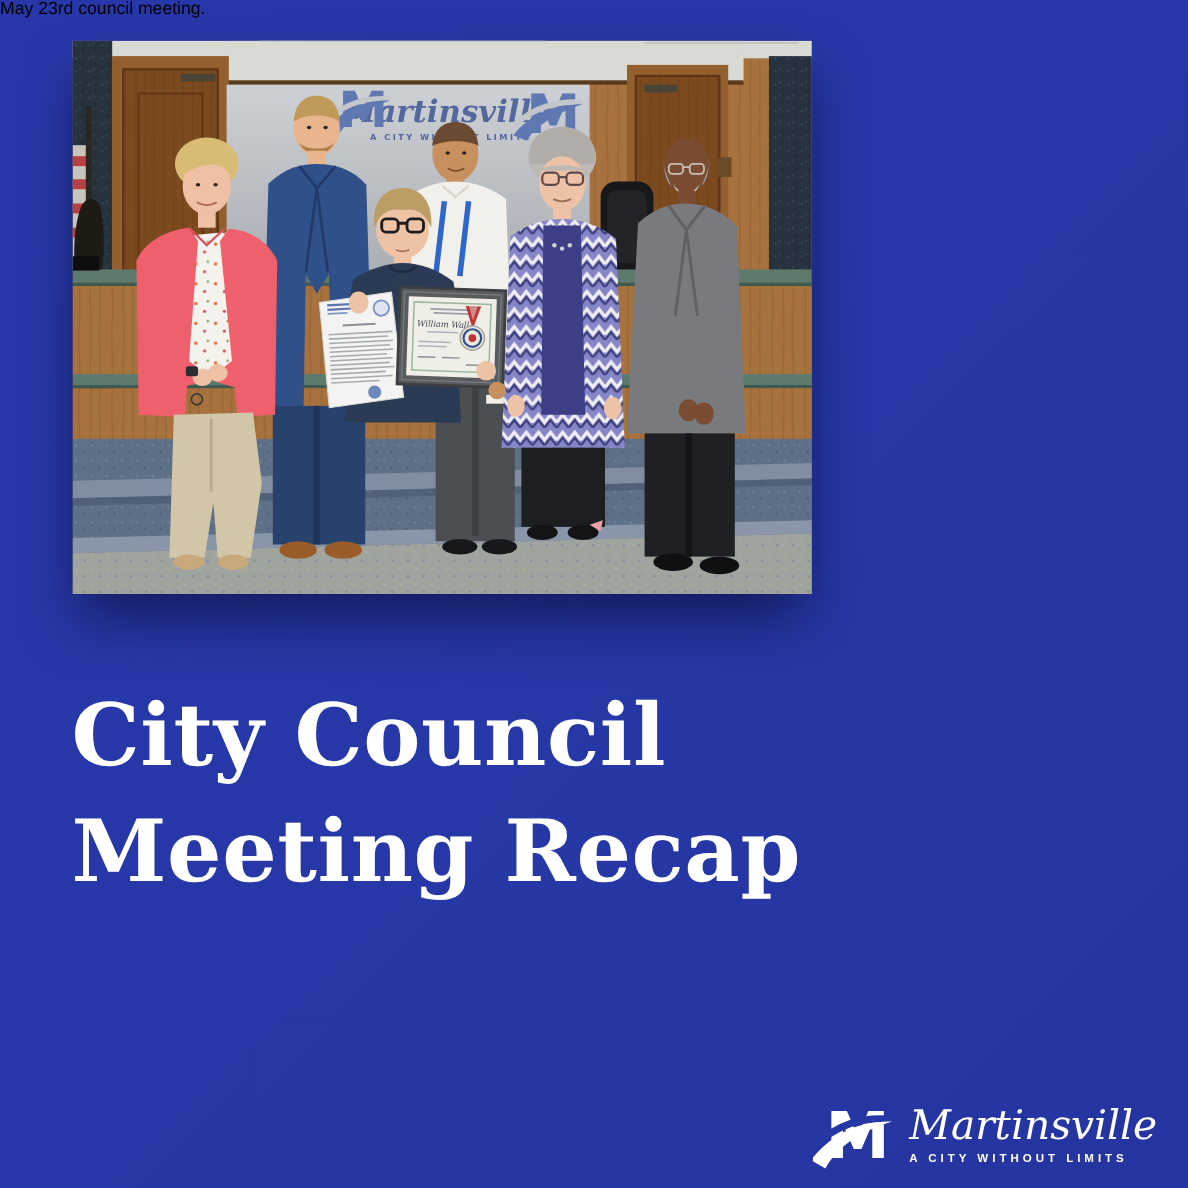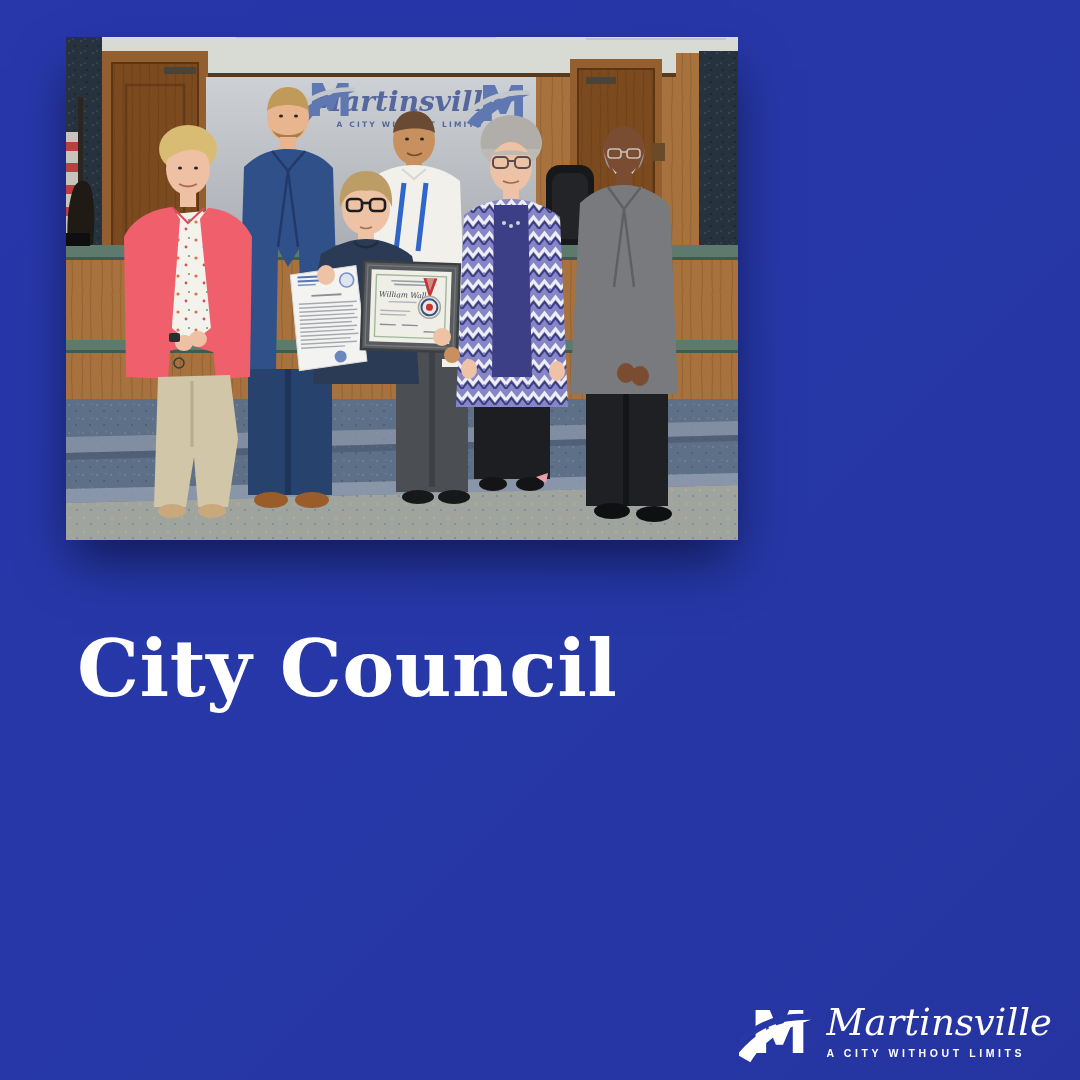--- a/index.html
+++ b/index.html
@@ -2,21 +2,21 @@
 <html><head>
 <meta charset="utf-8">
 <style>
   html,body{margin:0;padding:0;background:#1c2a7e;}
   .canvas{position:relative;width:1080px;height:1080px;overflow:hidden;
           background:linear-gradient(135deg,#2838ab 0%,#2637a6 60%,#2534a0 100%);
           font-family:"Liberation Sans",sans-serif;}
   .photo{position:absolute;left:66px;top:37px;width:672px;height:503px;margin:0;
          box-shadow:0 26px 50px -6px rgba(0,0,20,.55);}
   .photo svg{display:block;width:100%;height:100%;}
-  .headline{position:absolute;left:77px;top:616px;margin:0;color:#ffffff;
+  .headline{position:absolute;left:65px;top:616px;margin:0;color:#ffffff;
             font-family:"DejaVu Serif","Liberation Serif",serif;
             font-weight:bold;font-size:78px;line-height:106px;letter-spacing:.5px;}
   .subtitle{position:absolute;left:66px;top:845px;margin:0;color:#f4f6ff;
             font-size:44px;line-height:55px;font-weight:400;}
   .brand{position:absolute;right:28px;bottom:16px;display:flex;align-items:center;
          gap:16px;color:#ffffff;}
   .brand-mark{width:72px;height:66px;}
   .brand-name{font-family:"DejaVu Serif","Liberation Serif",serif;font-style:italic;
               font-size:37px;line-height:1;}
   .brand-tagline{font-size:10.5px;letter-spacing:3.6px;margin-top:6px;font-weight:bold;
@@ -324,24 +324,26 @@
       <ellipse cx="376" cy="300" rx="9" ry="9" fill="#eec2a4"></ellipse>
       <g>
         <rect x="376" y="322" width="16" height="8" fill="#f2f0ea"></rect>
         <ellipse cx="386" cy="318" rx="8" ry="8" fill="#c8905f"></ellipse>
       </g>
     </svg>
   </figure>
 
   <h1 class="headline">
     <div>City Council</div>
+    <div>Meeting Recap</div>
   </h1>
 
   <p class="subtitle">
     </p>
+    <div>May 23rd council meeting.</div>
   <p></p>
 
   <div class="brand">
     <svg class="brand-mark" viewBox="0 0 76 66">
       <text x="12" y="56" font-family="'DejaVu Sans',sans-serif" font-weight="bold" font-size="62" fill="#ffffff">M</text>
       <path d="M 0,45 C 24,24 46,16 76,19" stroke="#2637a6" stroke-width="7" fill="none"></path>
       <path d="M -2,58 C 20,31 44,21 76,21 C 48,30 26,42 12,66 Z" fill="#ffffff"></path>
     </svg>
     <div class="brand-text">
       <div class="brand-name">Martinsville</div>

